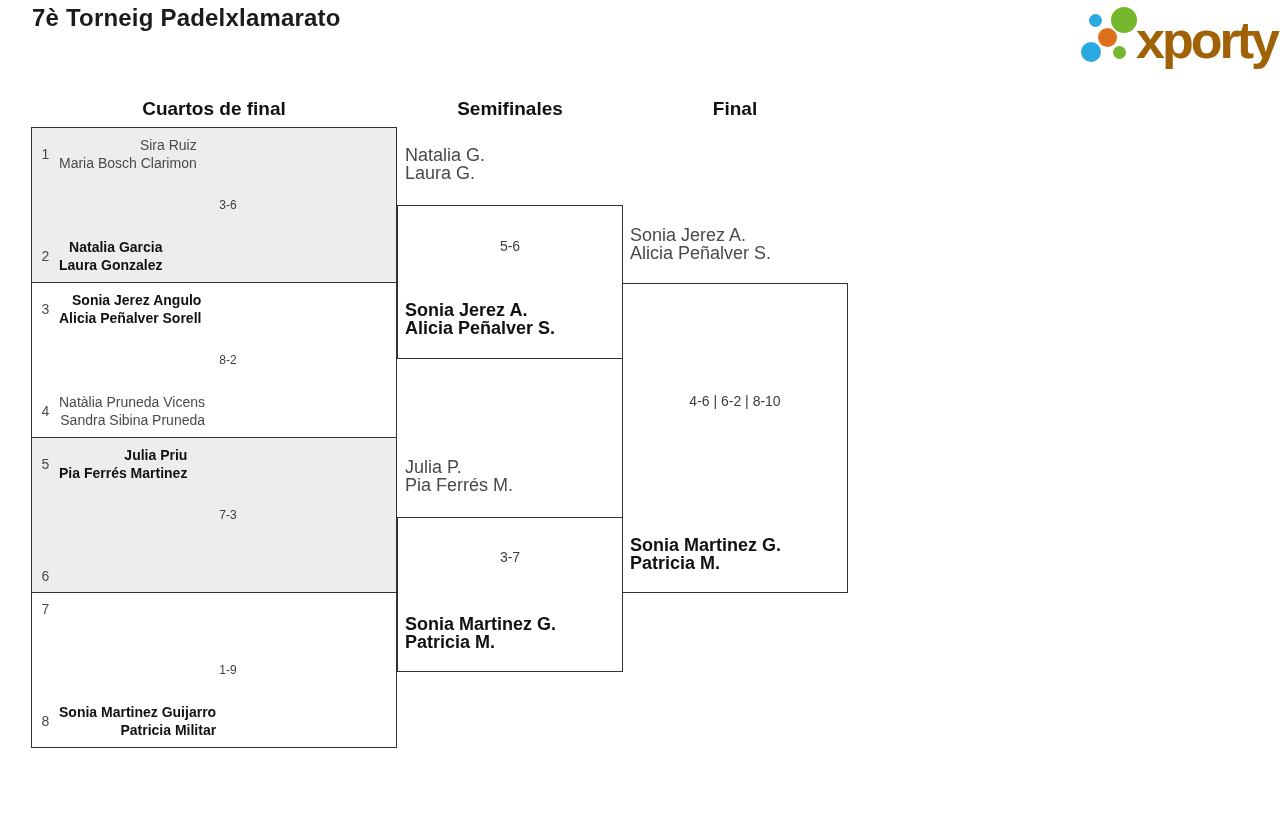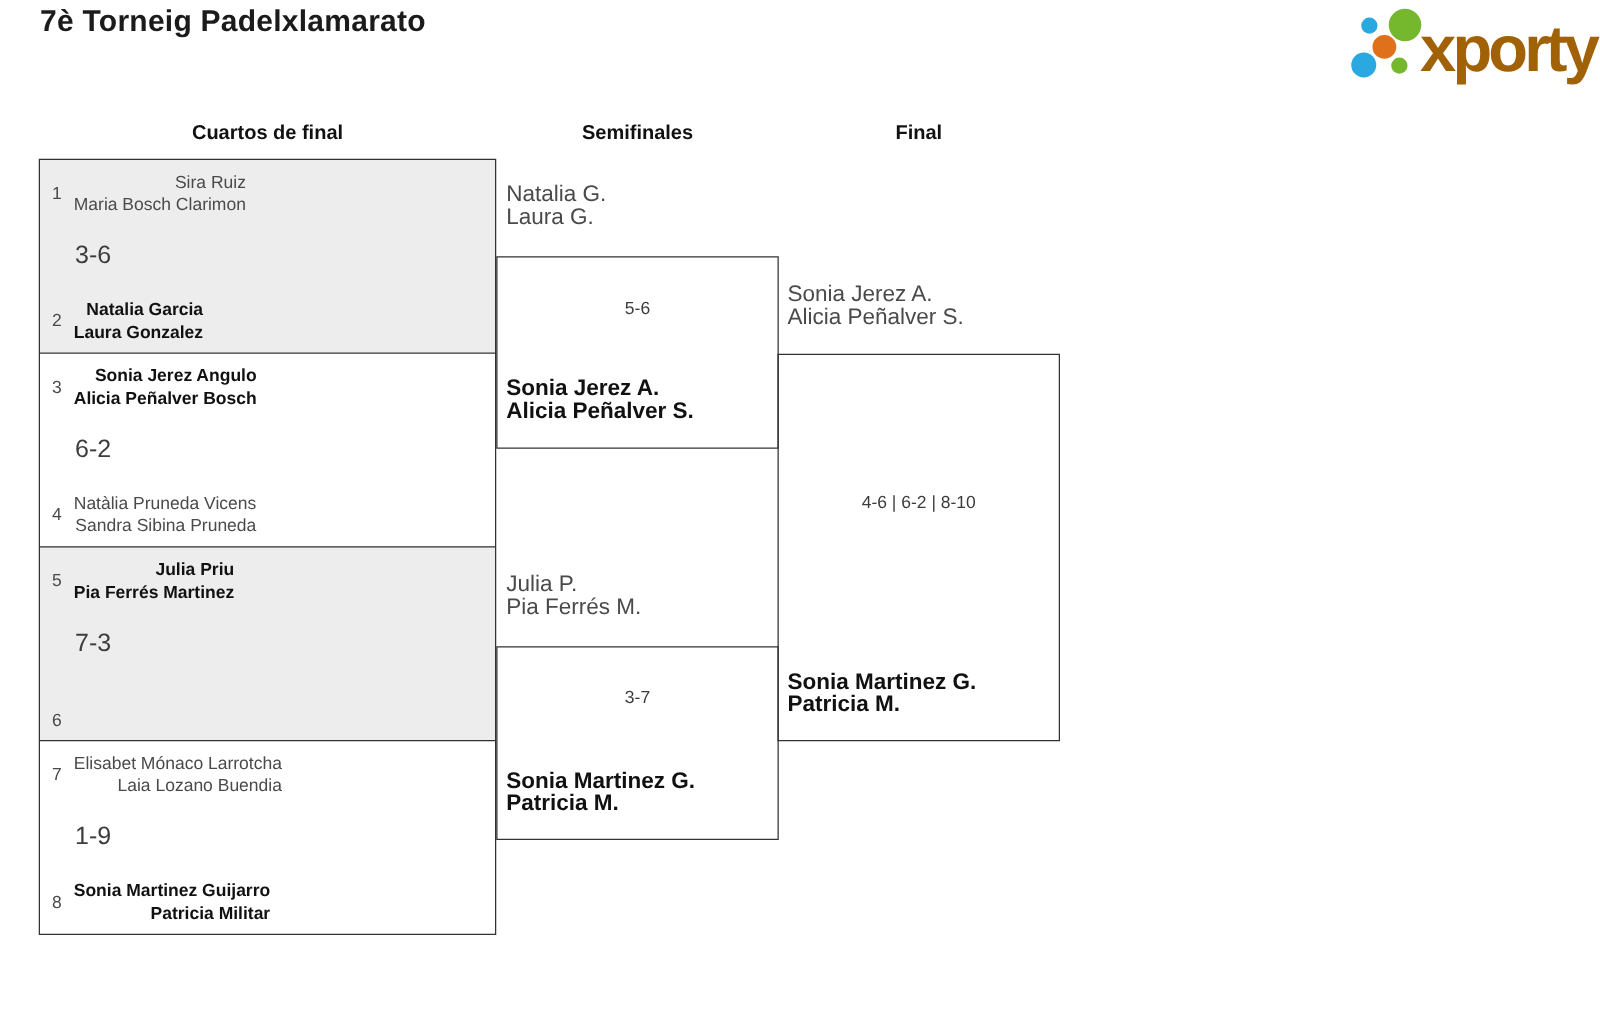--- a/index.html
+++ b/index.html
@@ -16,21 +16,21 @@
   .dot { position:absolute; border-radius:50%; }
   #dot-blue-sm   { left:13px; top:10px; width:13px; height:13px; background:#29a9e0; }
   #dot-green-lg  { left:35px; top:3px;  width:26px; height:26px; background:#76b82d; }
   #dot-orange    { left:22px; top:24px; width:19px; height:19px; background:#e0711c; }
   #dot-blue-lg   { left:5px;  top:38px; width:20px; height:20px; background:#29a9e0; }
   #dot-green-sm  { left:37px; top:42px; width:13px; height:13px; background:#76b82d; }
   #logo-text { position:absolute; left:60px; top:10px; font-size:52px; line-height:52px;
                font-weight:700; color:#a16207; letter-spacing:-3px; }
 
   
-  .round-header { position:absolute; top:98px; font-size:16px; font-weight:700;
+  .round-header { position:absolute; top:98px; font-size:19px; font-weight:700;
                   color:#111111; text-align:center; }
   #rh-qf  { left:3px;   width:366px; }
   #rh-sf  { left:369px; width:226px; }
   #rh-fin { left:594px; width:226px; }
 
   
   .box { position:absolute; border:1px solid #323232; box-sizing:border-box; }
   #qf-box  { left:3px;   top:127px; width:366px; height:621px; display:flex; flex-direction:column; }
   #box-sf1 { left:369px; top:205px; width:226px; height:154px; }
   #box-sf2 { left:369px; top:517px; width:226px; height:155px; }
@@ -42,21 +42,21 @@
 
   .team-row { position:absolute; left:0; right:0; display:flex; align-items:center; }
   .team-row.a { top:8px; }
   .team-row.b { bottom:8px; }
   .seed { width:27px; text-align:center; font-size:14px; color:#4a4a4a; flex:none; }
   .names { font-size:14px; line-height:18px; color:#4a4a4a;text-align:right; }
   .names .nm { display:block; }
   .names.winner { color:#111111; font-weight:700; }
 
   .match-score { position:absolute; left:0; right:0; top:50%; transform:translateY(-50%);
-                 font-size:20px; color:#3c3c3c;padding-left:28px; }
+                 text-align:center; font-size:12px; color:#3c3c3c;padding-left:28px; }
 
   
   .label { position:absolute; font-size:18px; line-height:18px; color:#4a4a4a; }
   .label .nm { display:block; }
   .label.winner { color:#111111; font-weight:700; }
   #lbl-sf1a { left:377px; top:146px; }
   #lbl-sf1b { left:377px; top:301px; }
   #lbl-sf2a { left:377px; top:458px; }
   #lbl-sf2b { left:377px; top:615px; }
   #lbl-fina { left:602px; top:226px; }
@@ -107,24 +107,24 @@
           <span class="nm">Laura Gonzalez</span>
         </span>
       </div>
     </div>
 
     <div class="qf-section">
       <div class="team-row a">
         <span class="seed">3</span>
         <span class="names winner">
           <span class="nm">Sonia Jerez Angulo</span>
-          <span class="nm">Alicia Peñalver Bosch</span>
+          <span class="nm">Alicia Peñalver Sorell</span>
         </span>
       </div>
-      <div class="match-score">6-2</div>
+      <div class="match-score">8-2</div>
       <div class="team-row b">
         <span class="seed">4</span>
         <span class="names">
           <span class="nm">Natàlia Pruneda Vicens</span>
           <span class="nm">Sandra Sibina Pruneda</span>
         </span>
       </div>
     </div>
 
     <div class="qf-section shaded">
@@ -137,24 +137,20 @@
       </div>
       <div class="match-score">7-3</div>
       <div class="team-row b">
         <span class="seed">6</span>
       </div>
     </div>
 
     <div class="qf-section">
       <div class="team-row a">
         <span class="seed">7</span>
-        <span class="names">
-          <span class="nm">Elisabet Mónaco Larrotcha</span>
-          <span class="nm">Laia Lozano Buendia</span>
-        </span>
       </div>
       <div class="match-score">1-9</div>
       <div class="team-row b">
         <span class="seed">8</span>
         <span class="names winner">
           <span class="nm">Sonia Martinez Guijarro</span>
           <span class="nm">Patricia Militar</span>
         </span>
       </div>
     </div>

